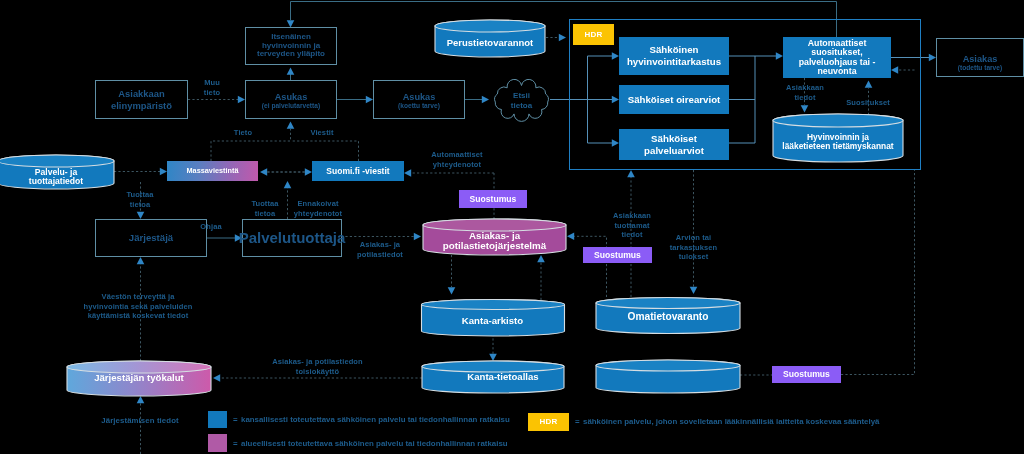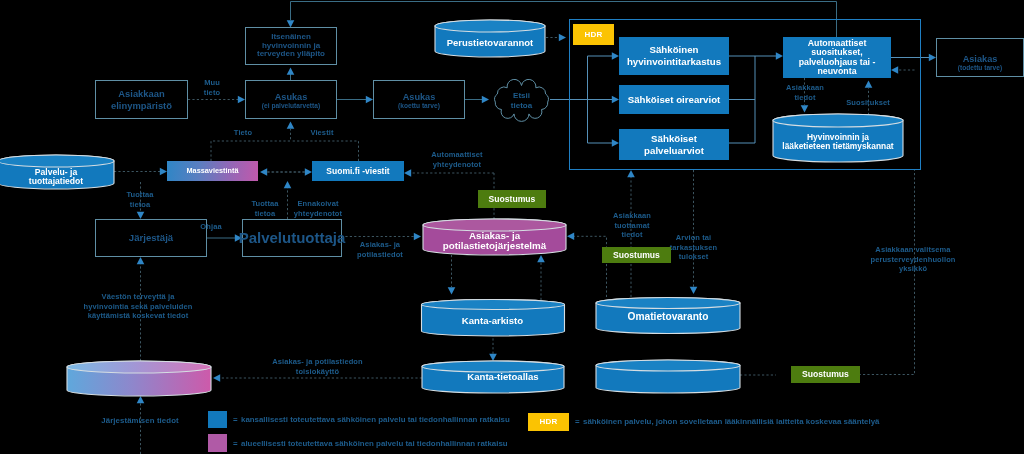--- a/index.html
+++ b/index.html
@@ -10,21 +10,21 @@
   .node{position:absolute;box-sizing:border-box;display:flex;flex-direction:column;
         align-items:center;justify-content:center;text-align:center;line-height:1.22;}
   
   .outline{border:1px solid #5f8fa5;background:#000;color:#1d5687;font-weight:bold;}
   .outline .sub{font-size:6.6px;font-weight:bold;margin-top:-1.5px;}
   
   .blue{background:#1279bd;color:#ffffff;font-weight:bold;}
   
   .hdr{background:#fbc302;color:#ffffff;font-weight:bold;font-size:8px;letter-spacing:.3px;}
   
-  .green{background:#4d7c0f;color:#ffffff;font-weight:bold;font-size:8.6px;margin-left:19px;}
+  .green{background:#8b5cf6;color:#ffffff;font-weight:bold;font-size:8.6px;}
   
   .grad{background:linear-gradient(95deg,#2f86c6 0%,#5a7ec0 35%,#9566b6 70%,#c159ab 100%);
         color:#ffffff;font-weight:bold;font-size:7.3px;}
   
   .container{position:absolute;border:1px solid #1f7fc4;box-sizing:border-box;}
   
   .elabel{position:absolute;color:#1d5c8c;font-size:7.5px;font-weight:bold;text-align:center;
           line-height:1.28;letter-spacing:.1px;}
   .cyl{position:absolute;}
   .cyl .txt{position:absolute;left:0;right:0;text-align:center;color:#fff;font-weight:bold;
@@ -329,20 +329,23 @@
   </div>
   <div class="cyl" style="left:421px;top:299px;width:143px;height:36px;">
     <div class="txt" style="top:16px;font-size:9.6px;">Kanta-arkisto</div>
   </div>
   <div class="cyl" style="left:422px;top:361px;width:162px;height:32px;">
     <div class="txt" style="top:10px;font-size:9.6px;">Kanta-tietoallas</div>
   </div>
   <div class="cyl" style="left:596px;top:299px;width:144px;height:36px;">
     <div class="txt" style="top:12px;font-size:10.2px;">Omatietovaranto</div>
   </div>
+  <div class="cyl" style="left:67px;top:361px;width:144px;height:35px;">
+    <div class="txt" style="top:11px;font-size:9.6px;">Järjestäjän työkalut</div>
+  </div>
 
   <div class="cyl" style="left:491px;top:80px;width:61px;height:42px;">
     <div class="txt" style="top:11px;font-size:8px;color:#1d5c8c;">Etsii</div>
     <div class="txt" style="top:21px;font-size:8px;color:#1d5c8c;">tietoa</div>
   </div>
 
   <div class="elabel" style="left:190px;top:78px;width:44px;text-align:center;">
     <div>Muu</div>
     <div>tieto</div>
   </div>
@@ -385,25 +388,20 @@
   <div class="elabel" style="left:601px;top:211px;width:62px;">
     <div>Asiakkaan</div>
     <div>tuottamat</div>
     <div>tiedot</div>
   </div>
   <div class="elabel" style="left:657px;top:233px;width:73px;">
     <div>Arvion tai</div>
     <div>tarkastuksen</div>
     <div>tulokset</div>
   </div>
-  <div class="elabel" style="left:831px;top:245px;width:164px;">
-    <div>Asiakkaan valitsema</div>
-    <div>perusterveydenhuollon</div>
-    <div>yksikkö</div>
-  </div>
   <div class="elabel" style="left:55px;top:292px;width:166px;">
     <div>Väestön terveyttä ja</div>
     <div>hyvinvointia sekä palveluiden</div>
     <div>käyttämistä koskevat tiedot</div>
   </div>
   <div class="elabel" style="left:252px;top:357px;width:131px;">
     <div>Asiakas- ja potilastiedon</div>
     <div>toisiokäyttö</div>
   </div>
   <div class="elabel" style="left:80px;top:416px;width:120px;font-size:7.8px;">

